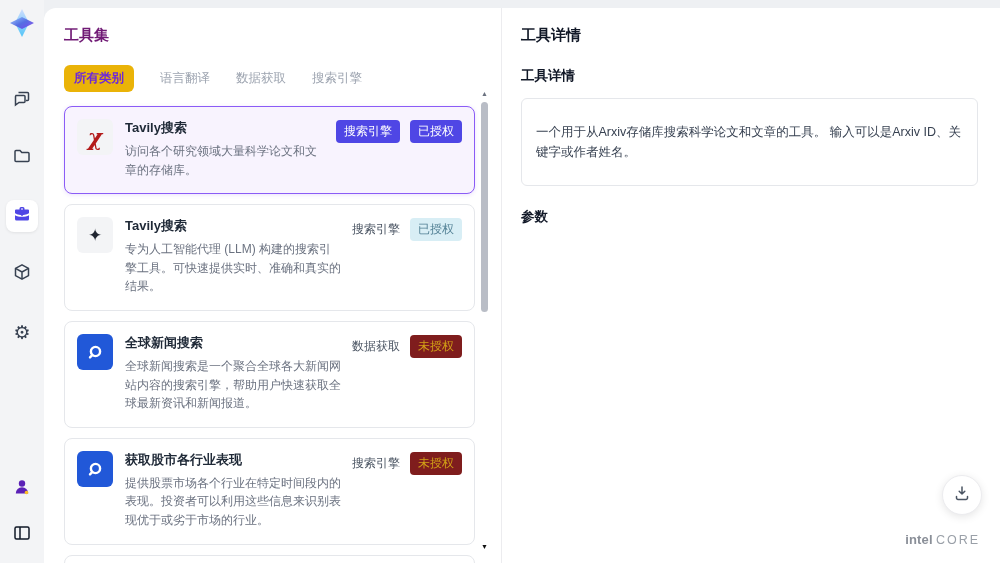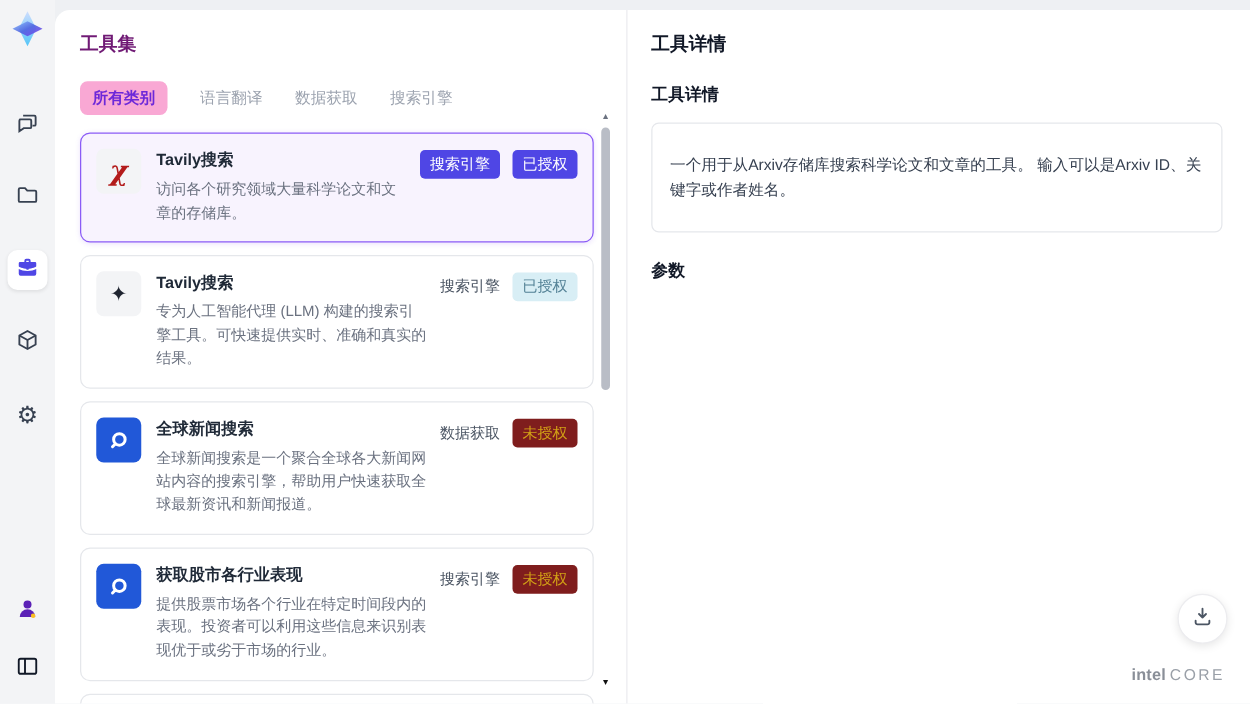--- a/index.html
+++ b/index.html
@@ -20,21 +20,21 @@
   
   .main { position:absolute; left:44px; top:8px; width:956px; height:555px; background:#ffffff;
           border-radius:12px 0 0 0; }
 
   
   .tools-panel { position:absolute; left:0; top:0; width:458px; height:555px;
                  border-right:1px solid #ececef; padding:18px 26px 0 20px; overflow:hidden; }
   .panel-title { font-size:15px; font-weight:bold; color:#701a75; }
   .tabs { display:flex; align-items:center; gap:26px; margin-top:20px; margin-bottom:14px; }
   .tab { font-size:12.5px; color:#9ca3af; cursor:pointer; padding:5px 0; white-space:nowrap; }
-  .tab.active { color:#6d28d9; background:#f9a8d4; padding:5px 10px; border-radius:6px; font-weight:bold; }
+  .tab.active { color:#6d28d9; background:#eab308; padding:5px 10px; border-radius:6px; font-weight:bold; }
 
   .card { display:flex; align-items:flex-start; background:#fff; border:1px solid #e5e7eb;
           border-radius:8px; padding:12px 12px 14px 12px; margin-bottom:10px; cursor:pointer; }
   .card.selected { border:1.5px solid #8b5cf6; background:#f8f3fe; box-shadow:0 1px 4px rgba(124,58,237,.15); }
   .tool-icon { flex:0 0 36px; width:36px; height:36px; border-radius:6px; background:#f3f4f6;
                display:flex; align-items:center; justify-content:center; margin-right:12px; }
   .tool-icon.blue { background:#2158d8; }
   .chi { font-family:"DejaVu Serif",serif; font-style:italic; font-weight:bold; font-size:22px; color:#b31b1b; line-height:1; }
   .star4 { font-size:17px; color:#1f2430; line-height:1; }
   .card-body { flex:1 1 auto; min-width:0; padding-right:10px; }

